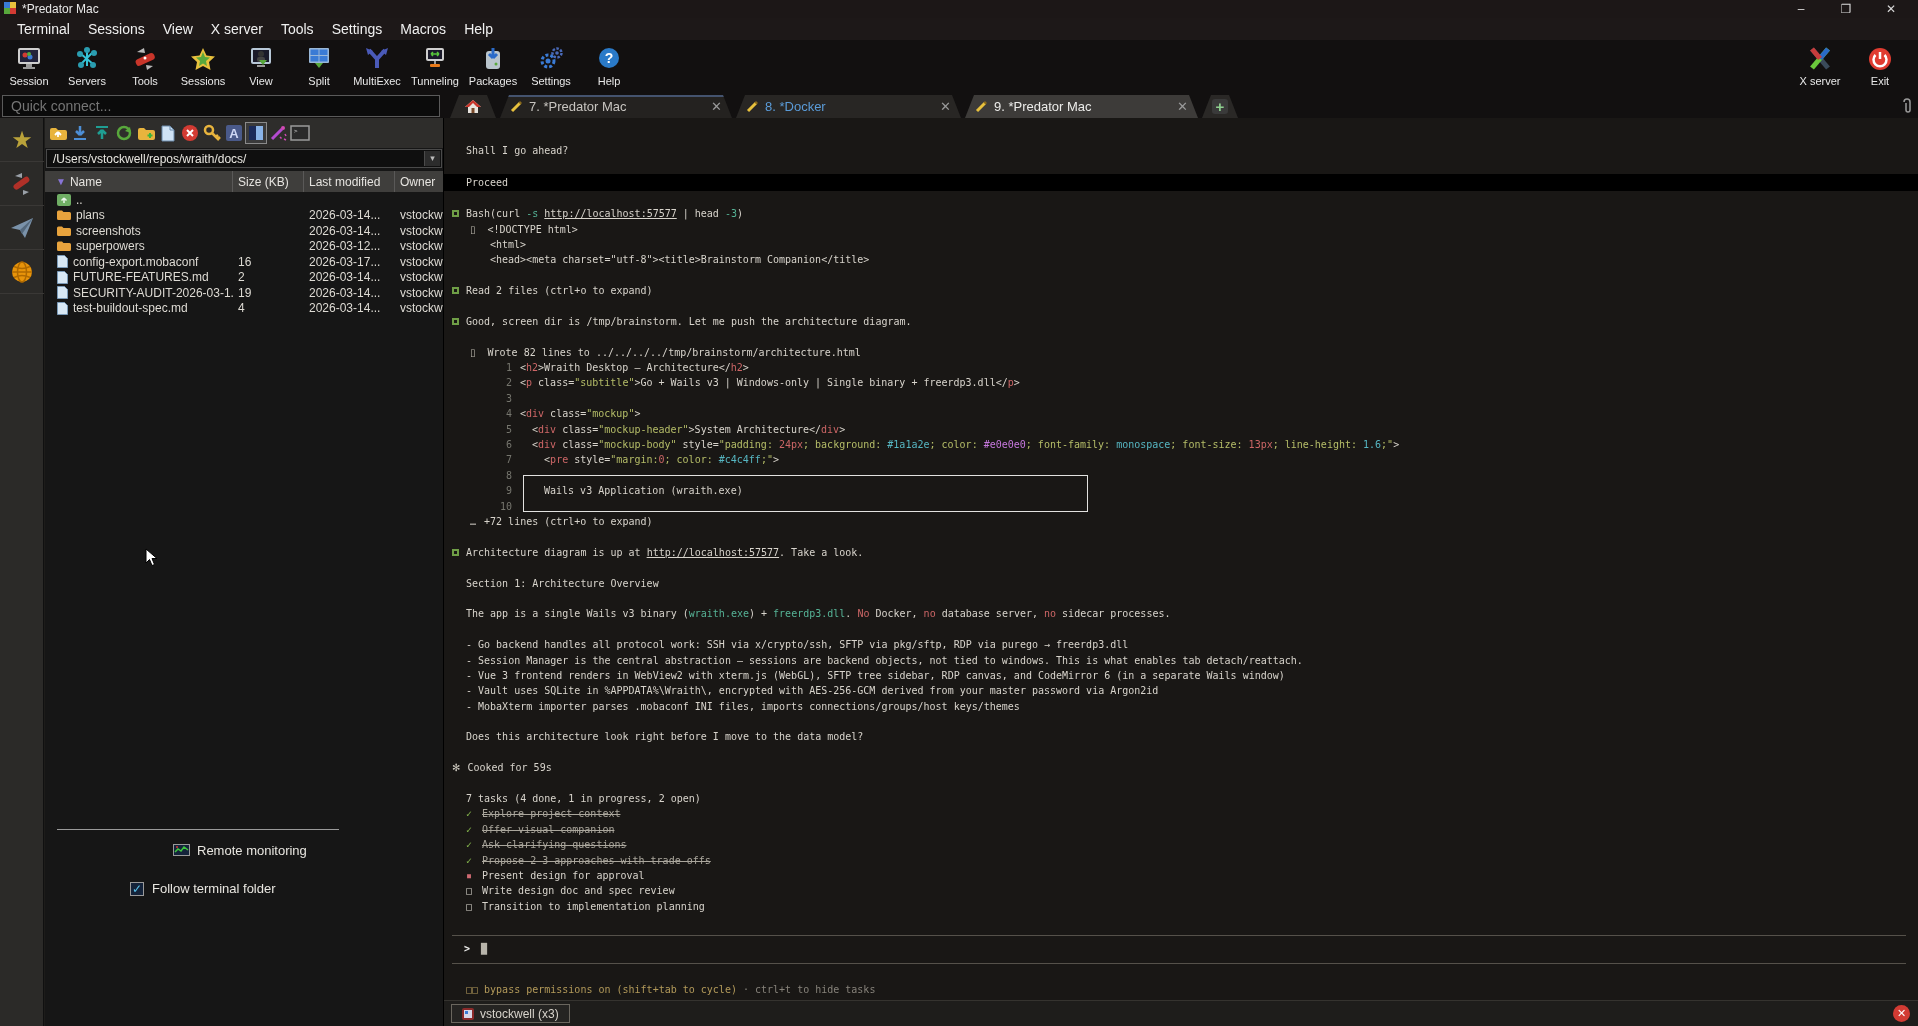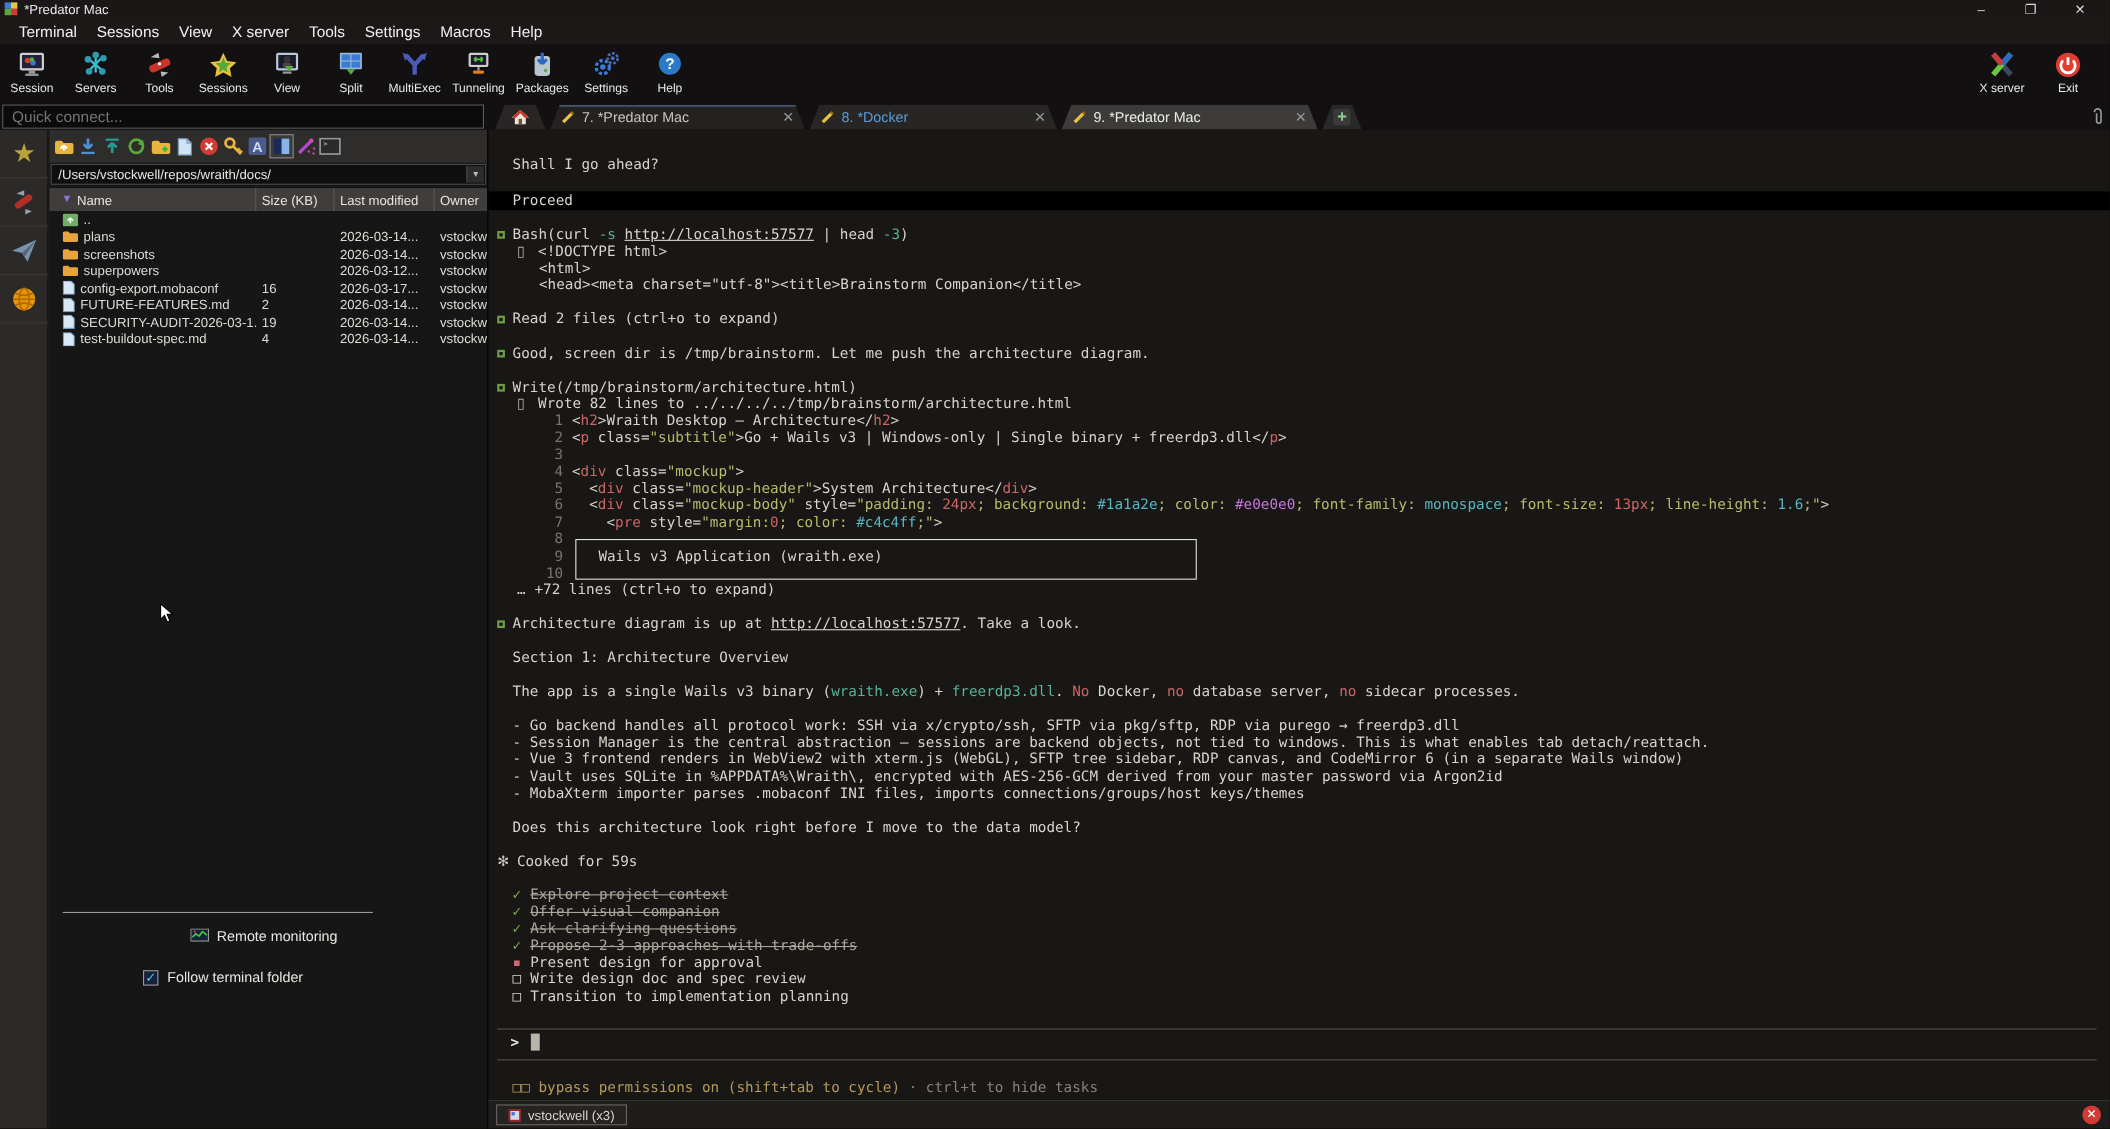--- a/index.html
+++ b/index.html
@@ -82,21 +82,21 @@
   .follow { position:absolute; left:85px; bottom:130px; display:flex; align-items:center;
     color:#e8e6e0; font-size:13px; }
   .cb { width:14px; height:14px; border:1px solid #9a9a9a; background:#14233a; color:#58c0e8;
     font-size:12px; line-height:13px; text-align:center; margin-right:8px; }
   .cursor-arrow { position:absolute; left:100px; top:430px; }
 
   
   .terminal { position:absolute; left:443px; top:118px; right:0; bottom:0; background:#191715;
     border-left:1px solid #000; }
   .term-flow { position:absolute; left:0; top:0; right:0; padding-top:25px;
-    font-family:"DejaVu Sans Mono",monospace; font-size:13px; line-height:15.4px; color:#d8d4cc; }
+    font-family:"DejaVu Sans Mono",monospace; font-size:10px; line-height:15.4px; color:#d8d4cc; }
   .ln { height:15.4px; white-space:pre; overflow:hidden; padding-left:22px; }
   .ln.ind0 { padding-left:8px; }
   .proceed { background:#000; height:17px; line-height:17px; }
   .blt-ln { padding-left:8px; display:flex; align-items:center; }
   .blt { width:7px; height:7px; border:2px solid #6f9e46; display:inline-block; margin-right:7px; flex:none; }
   .out { padding-left:26px; }
   .mrk { color:#b8b4aa; margin-right:12px; font-family:"DejaVu Sans",sans-serif; }
   .out2 { padding-left:46px; }
   .code { padding-left:34px; }
   .cn { display:inline-block; width:34px; text-align:right; margin-right:8px; color:#76766e; }
@@ -616,21 +616,20 @@
       <div class="ln"></div>
       <div class="ln blt-ln"><span class="blt"></span><span class="seg">Bash(curl </span><span class="seg tea">-s</span><span class="seg"> </span><span class="seg und">http://localhost:57577</span><span class="seg"> | head </span><span class="seg tea">-3</span><span class="seg">)</span></div>
       <div class="ln out"><span class="mrk">▯</span><span class="seg">&lt;!DOCTYPE html&gt;</span></div>
       <div class="ln out2">&lt;html&gt;</div>
       <div class="ln out2">&lt;head&gt;&lt;meta charset="utf-8"&gt;&lt;title&gt;Brainstorm Companion&lt;/title&gt;</div>
       <div class="ln"></div>
       <div class="ln blt-ln"><span class="blt"></span><span class="seg">Read 2 files (ctrl+o to expand)</span></div>
       <div class="ln"></div>
       <div class="ln blt-ln"><span class="blt"></span><span class="seg">Good, screen dir is /tmp/brainstorm. Let me push the architecture diagram.</span></div>
       <div class="ln"></div>
-      <div class="ln blt-ln"><span class="blt"></span><span class="seg">Write(/tmp/brainstorm/architecture.html)</span></div>
       <div class="ln out"><span class="mrk">▯</span><span class="seg">Wrote 82 lines to ../../../../tmp/brainstorm/architecture.html</span></div>
       <div class="ln code"><span class="cn">1</span><span class="seg">&lt;</span><span class="seg red">h2</span><span class="seg">&gt;Wraith Desktop – Architecture</span><span class="seg">&lt;/</span><span class="seg red">h2</span><span class="seg">&gt;</span></div>
       <div class="ln code"><span class="cn">2</span><span class="seg">&lt;</span><span class="seg red">p</span><span class="seg"> class=</span><span class="seg grn">"subtitle"</span><span class="seg">&gt;Go + Wails v3 | Windows-only | Single binary + freerdp3.dll</span><span class="seg">&lt;/</span><span class="seg red">p</span><span class="seg">&gt;</span></div>
       <div class="ln code"><span class="cn">3</span></div>
       <div class="ln code"><span class="cn">4</span><span class="seg">&lt;</span><span class="seg red">div</span><span class="seg"> class=</span><span class="seg grn">"mockup"</span><span class="seg">&gt;</span></div>
       <div class="ln code"><span class="cn">5</span><span class="seg">  &lt;</span><span class="seg red">div</span><span class="seg"> class=</span><span class="seg grn">"mockup-header"</span><span class="seg">&gt;System Architecture</span><span class="seg">&lt;/</span><span class="seg red">div</span><span class="seg">&gt;</span></div>
       <div class="ln code"><span class="cn">6</span><span class="seg">  &lt;</span><span class="seg red">div</span><span class="seg"> class=</span><span class="seg grn">"mockup-body"</span><span class="seg"> style=</span><span class="seg grn">"padding: </span><span class="seg red">24px</span><span class="seg grn">; background: </span><span class="seg cyn">#1a1a2e</span><span class="seg grn">; color: </span><span class="seg mag">#e0e0e0</span><span class="seg grn">; font-family: </span><span class="seg cyn">monospace</span><span class="seg grn">; font-size: </span><span class="seg red">13px</span><span class="seg grn">; line-height: </span><span class="seg cyn">1.6</span><span class="seg grn">;"</span><span class="seg">&gt;</span></div>
       <div class="ln code"><span class="cn">7</span><span class="seg">    &lt;</span><span class="seg red">pre</span><span class="seg"> style=</span><span class="seg grn">"margin:</span><span class="seg red">0</span><span class="seg grn">; color: </span><span class="seg cyn">#c4c4ff</span><span class="seg grn">;"</span><span class="seg">&gt;</span></div>
       <div class="boxwrap">
         <div class="codebox"></div>
@@ -649,20 +648,21 @@
       <div class="ln">- Go backend handles all protocol work: SSH via x/crypto/ssh, SFTP via pkg/sftp, RDP via purego → freerdp3.dll</div>
       <div class="ln">- Session Manager is the central abstraction — sessions are backend objects, not tied to windows. This is what enables tab detach/reattach.</div>
       <div class="ln">- Vue 3 frontend renders in WebView2 with xterm.js (WebGL), SFTP tree sidebar, RDP canvas, and CodeMirror 6 (in a separate Wails window)</div>
       <div class="ln">- Vault uses SQLite in %APPDATA%\Wraith\, encrypted with AES-256-GCM derived from your master password via Argon2id</div>
       <div class="ln">- MobaXterm importer parses .mobaconf INI files, imports connections/groups/host keys/themes</div>
       <div class="ln"></div>
       <div class="ln">Does this architecture look right before I move to the data model?</div>
       <div class="ln"></div>
       <div class="ln ind0"><span class="star-g">✻</span><span class="seg">Cooked for 59s</span></div>
       <div class="ln"></div>
+      <div class="ln">7 tasks (4 done, 1 in progress, 2 open)</div>
       <div class="ln task"><span class="tm ok">✓</span><span class="seg strike">Explore project context</span></div>
       <div class="ln task"><span class="tm ok">✓</span><span class="seg strike">Offer visual companion</span></div>
       <div class="ln task"><span class="tm ok">✓</span><span class="seg strike">Ask clarifying questions</span></div>
       <div class="ln task"><span class="tm ok">✓</span><span class="seg strike">Propose 2-3 approaches with trade-offs</span></div>
       <div class="ln task"><span class="tm cur">▪</span><span class="seg">Present design for approval</span></div>
       <div class="ln task"><span class="tm open">□</span><span class="seg">Write design doc and spec review</span></div>
       <div class="ln task"><span class="tm open">□</span><span class="seg">Transition to implementation planning</span></div>
       <div class="ln"></div>
       <div class="inputbox">
         <span class="chev">&gt;</span><span class="cur-block">█</span>

